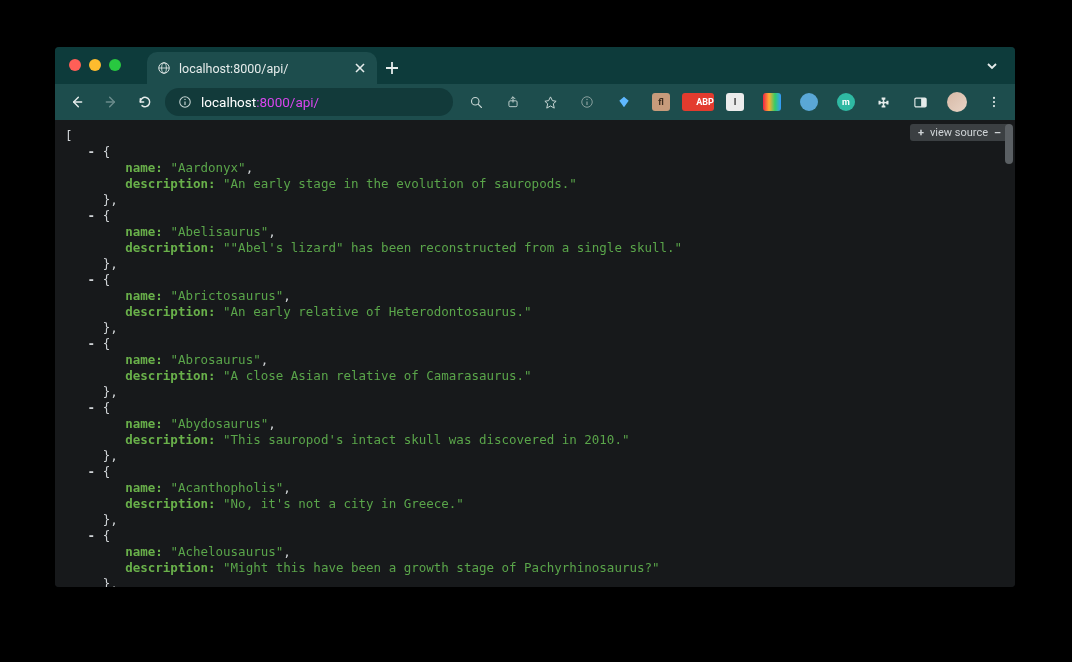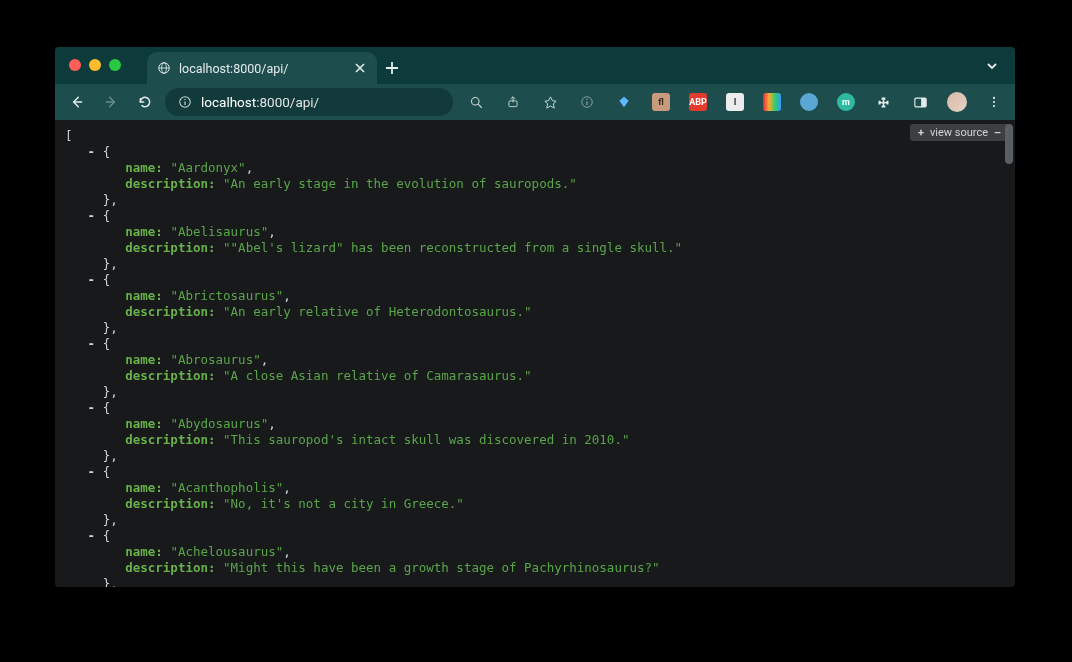--- a/index.html
+++ b/index.html
@@ -63,26 +63,26 @@
     color:#e5eceb;cursor:pointer;
   }
   .btn.dis{color:#6b8c8c;cursor:default;}
   .omnibox{
     flex:1;height:28px;background:#123a3a;border-radius:14px;
     display:flex;align-items:center;padding:0 12px;gap:8px;
     color:#e5eceb;font-size:13.5px;
   }
   .omnibox .info{width:16px;height:16px;display:flex;align-items:center;justify-content:center;color:#c7d6d4;}
   .omnibox .url{font-family:inherit;}
-  .omnibox .url .dim{color:#e5e5e5;}
+  .omnibox .url .dim{color:#d946ef;}
   .omnibox .url .bright{color:#ffffff;font-weight:400;}
   .actions{display:flex;align-items:center;gap:11px;margin-left:4px;}
   .actions .btn{width:26px;height:26px;}
   .ext{width:18px;height:18px;border-radius:3px;display:flex;align-items:center;justify-content:center;font-size:9px;font-weight:700;}
-  .ext.abp{background:#e33b2e;color:#fff;}
+  .ext.abp{background:#e33b2e;color:#fff;padding-left:14px;}
   .ext.i{background:#ececec;color:#333;}
   .ext.rainbow{background:linear-gradient(90deg,#e24,#fa3,#3c6,#39f);}
   .ext.circle{width:18px;height:18px;border-radius:50%;}
   .ext.o{background:#5aa7d6;}
   .ext.m{background:#2fb9a3;color:#fff;}
   .ext.diamond{color:#5fb8ff;}
   .avatar{width:20px;height:20px;border-radius:50%;background:linear-gradient(135deg,#d7b9a6,#e8d4c6);}
   
   .content{
     flex:1;position:relative;background:#17191b;overflow:hidden;

